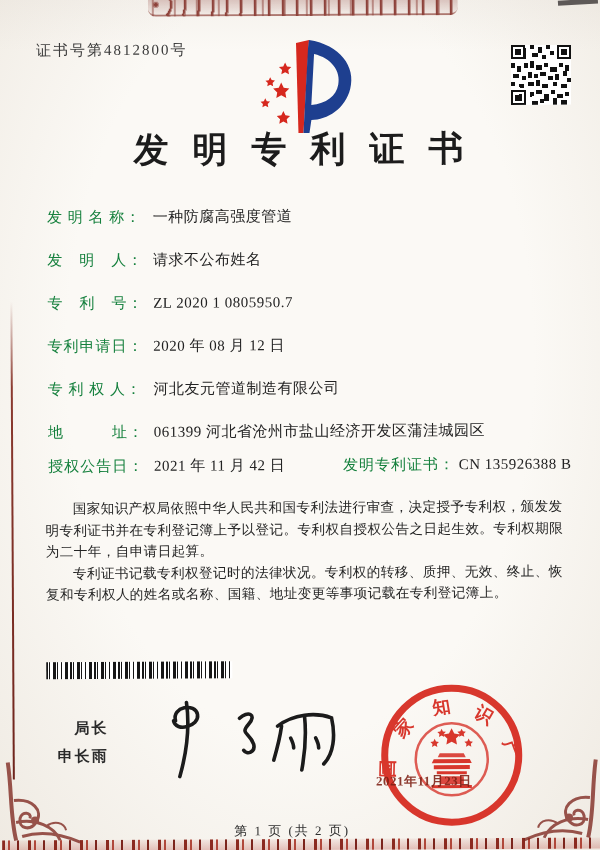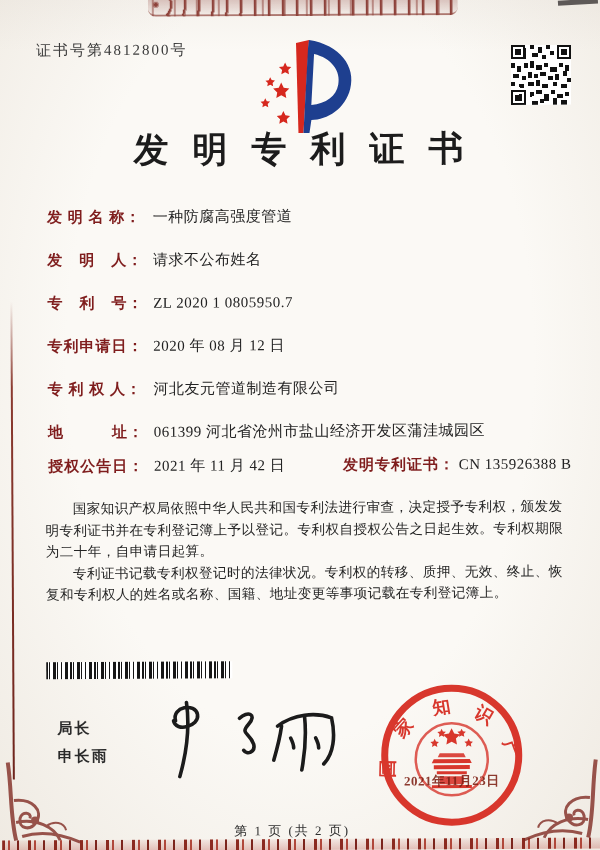--- a/index.html
+++ b/index.html
@@ -46,42 +46,42 @@
   .qr { position:absolute; left:511px; top:46px; width:64px; height:60px; }
   .logo { position:absolute; left:254px; top:38px; width:112px; height:100px; }
   .title {
     position:absolute; left:0; top:126px; width:600px; text-align:center;
     font-size:35px; font-weight:bold; letter-spacing:24px; padding-left:24px;
     color:#1c1c1c; font-family:"Liberation Serif", serif;
   }
 
   
   .field-row { position:absolute; left:48px; font-size:15px; white-space:nowrap; }
-  .field-label { font-weight:700; letter-spacing:1px; color:#7f1d1d; display:inline-block; min-width:102px; }
+  .field-label { font-weight:400; letter-spacing:1px; color:#15803d; display:inline-block; min-width:102px; }
   .field-value { color:#232323; letter-spacing:0.5px; }
   .grant-pair { margin-left:54px; }
 
   
   .body-text { position:absolute; left:45px; top:497px; width:518px; font-size:13.6px; line-height:21.5px; color:#242424; }
   .body-text p { text-indent:2em; letter-spacing:0.4px; }
 
   
   .barcode {
     position:absolute; left:45px; top:661px; width:186px; height:17px;
     background: repeating-linear-gradient(90deg,
       #161616 0 2px, #fff 2px 3px, #161616 3px 4px, #fff 4px 7px,
       #161616 7px 10px, #fff 10px 11px, #161616 11px 12px, #fff 12px 15px,
       #161616 15px 16px, #fff 16px 19px, #161616 19px 22px, #fff 22px 24px);
   }
-  .signer { position:absolute; left:56px; top:718px; font-family:"Liberation Sans", sans-serif; font-weight:bold; font-size:15px; color:#2a2a2a; }
+  .signer { position:absolute; left:56px; top:718px; font-family:"Liberation Sans", sans-serif; font-weight:bold; font-size:15px; color:#2a2a2a;text-align:right; }
   .signer div { margin-bottom:9px; letter-spacing:2px; }
   .signature { position:absolute; left:148px; top:696px; width:210px; height:92px; }
   .seal { position:absolute; left:374px; top:680px; width:152px; height:152px; }
   .seal-date {
-    position:absolute; left:374px; top:773px; width:152px; text-align:center;
+    position:absolute; left:374px; top:773px; width:152px; 
     font-size:13px; font-weight:bold; color:#7e2014; opacity:0.88; letter-spacing:0.5px;
   }
   .page-footer { position:absolute; left:0; top:822px; width:580px; text-align:center; font-size:13px; letter-spacing:2px; color:#2e2e2e; }
 </style>
 </head>
 <body>
 
 <div class="page">
 
   <div class="top-ornament"></div>

